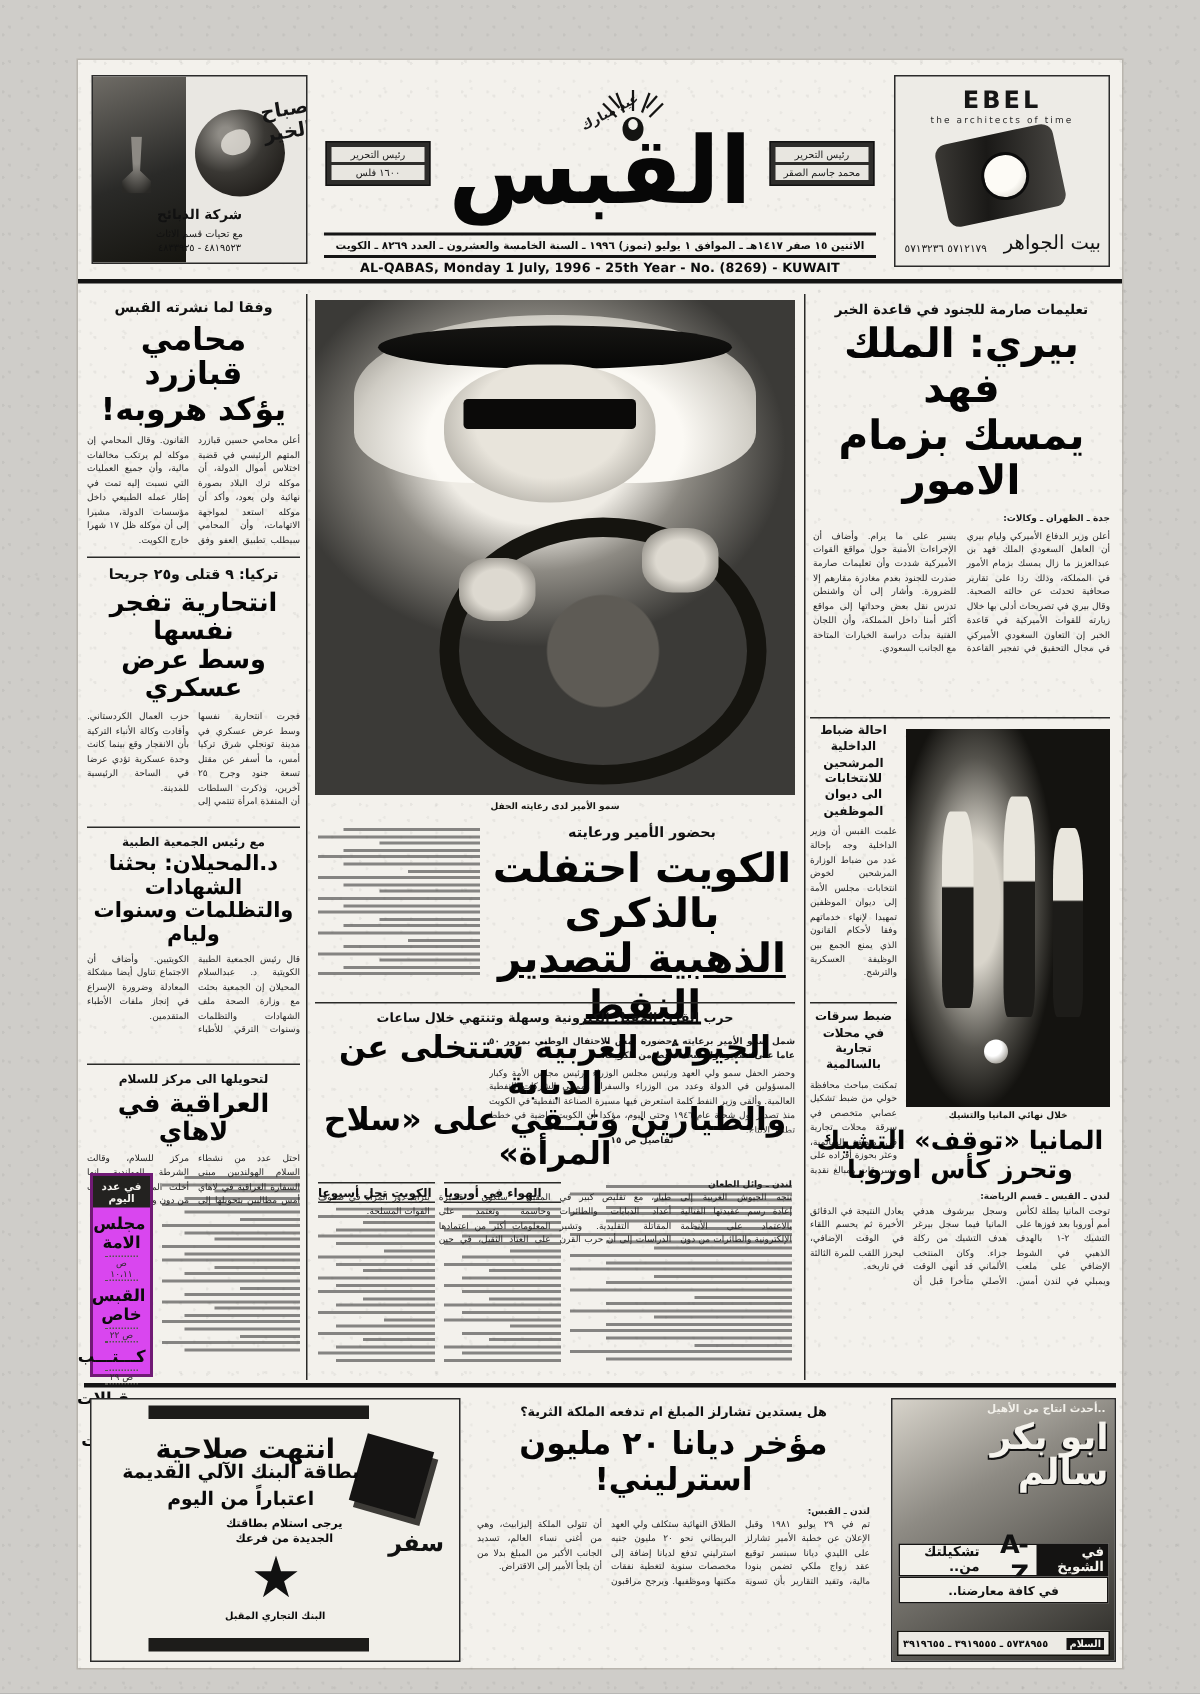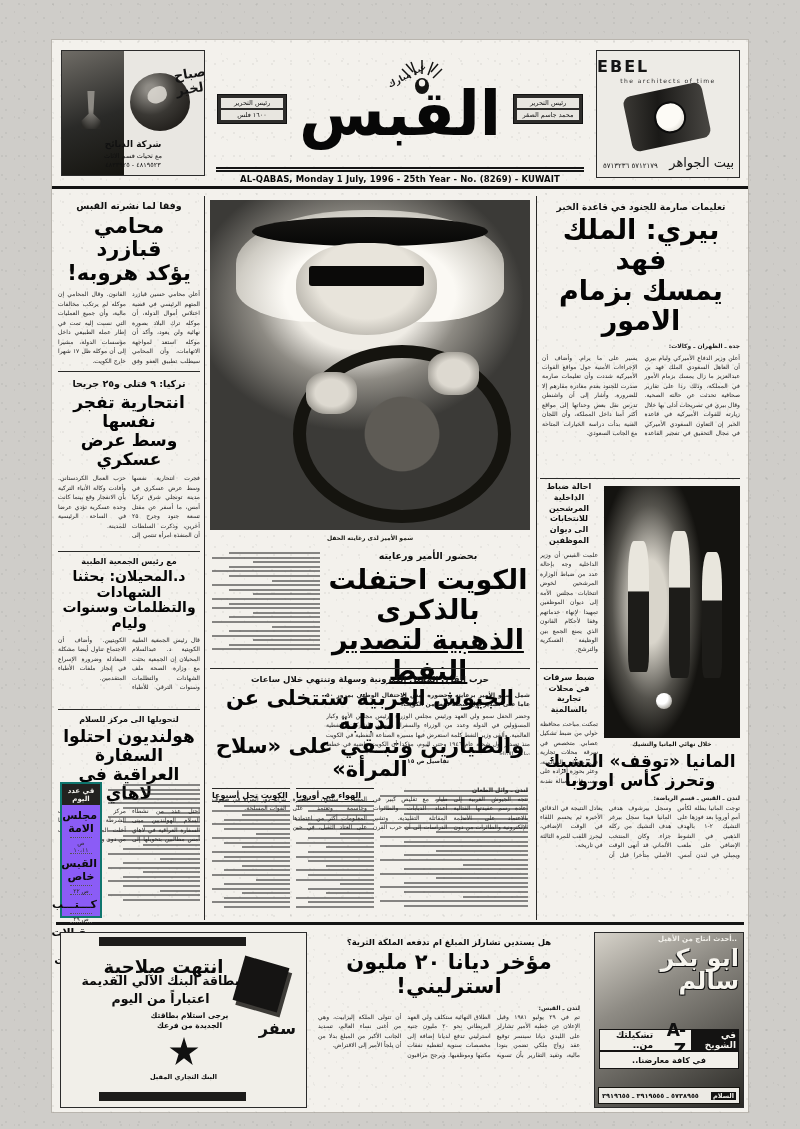--- a/index.html
+++ b/index.html
@@ -101,21 +101,21 @@
   }
   .mh-dateline .rule{height:2px;background:#151515;margin:1px 0;}
   .mh-dateline .ar{font-size:7px;color:#0f0f0f;direction:rtl;padding:1.5px 0;font-weight:700;}
   .mh-dateline .en{font-size:8.5px;color:#0b0b0b;font-weight:700;direction:ltr;padding:1px 0 2px;letter-spacing:.1px;}
 
   .mh-ad-right{
     position:absolute;right:8px;top:8px;width:142px;height:126px;
     border:1px solid #2b2b2b;background:#edebe6;overflow:hidden;
   }
   .ebel-brand{
-    position:absolute;left:0;right:0;top:6px;text-align:left;direction:ltr;
+    position:absolute;left:0;right:0;top:6px;text-align:center;direction:ltr;
     font-size:16px;font-weight:700;color:#161616;letter-spacing:2px;
   }
   .ebel-tag{
     position:absolute;left:0;right:0;top:26px;text-align:center;direction:ltr;
     font-size:6px;color:#2c2c2c;letter-spacing:1.4px;
   }
   .ebel-watch{
     position:absolute;left:30px;top:38px;width:80px;height:56px;
     background:linear-gradient(100deg,#3c3a36 0%,#1a1917 40%,#4a4844 100%);
     border-radius:8px;transform:rotate(-12deg);
@@ -214,21 +214,21 @@
     position:absolute;width:16px;height:16px;border-radius:50%;
     background:radial-gradient(circle at 36% 32%,#fff 0 40%,#aaa7a0 75%,#4b4945 100%);
   }
   .caption{
     direction:rtl;text-align:center;font-size:6px;color:#15150f;
     font-weight:700;line-height:1.4;
   }
 
   
   .indexbox{
-    position:absolute;border:2px solid #0f766e;background:#8b5cf6;box-sizing:border-box;
+    position:absolute;border:2px solid #701a75;background:#d946ef;box-sizing:border-box;
   }
   .indexbox .head{
     background:#232220;color:#f5f3ee;text-align:center;font-size:7px;
     direction:rtl;padding:2.5px 0;font-weight:700;
   }
   .indexbox ul{list-style:none;margin:0;padding:2px 3px;}
   .indexbox li{
     direction:rtl;text-align:center;font-size:11px;color:#0c0c0c;font-weight:700;
     padding:1.5px 0;letter-spacing:.5px;
   }
@@ -334,20 +334,21 @@
         <span>القبس</span>
       </div>
 
       <div class="mh-sidebox right">
         <div class="ln">رئيس التحرير</div>
         <div class="ln">محمد جاسم الصقر</div>
       </div>
 
       <div class="mh-dateline">
         <div class="rule"></div>
+        <div class="ar">الاثنين ١٥ صفر ١٤١٧هـ ـ الموافق ١ يوليو (تموز) ١٩٩٦ ـ السنة الخامسة والعشرون ـ العدد ٨٢٦٩ ـ الكويت</div>
         <div class="rule"></div>
         <div class="en">AL-QABAS, Monday 1 July, 1996 - 25th Year - No. (8269) - KUWAIT</div>
       </div>
     </div>
 
     <div class="mh-ad-right">
       <div class="ebel-brand">EBEL</div>
       <div class="ebel-tag">the architects of time</div>
       <div class="ebel-watch"></div>
       <div class="ebel-phone">٥٧١٢١٧٩
@@ -385,21 +386,20 @@
       <div class="kicker sm" style="padding:1px 0;">مع رئيس الجمعية الطبية</div>
       <div class="hl sm">د.المحيلان: بحثنا الشهادات</div>
       <div class="hl sm" style="margin-bottom:3px;">والتظلمات وسنوات وليام</div>
       <div class="body-col" style="column-count:2;column-gap:6px;height:70px;overflow:hidden;">قال رئيس الجمعية الطبية الكويتية د. عبدالسلام المحيلان إن الجمعية بحثت مع وزارة الصحة ملف الشهادات والتظلمات وسنوات الترقي للأطباء الكويتيين. وأضاف أن الاجتماع تناول أيضا مشكلة المعادلة وضرورة الإسراع في إنجاز ملفات الأطباء المتقدمين.</div>
     </div>
 
     <div style="height:1px;background:#2a2a28;margin:4px 0;"></div>
 
     <div>
       <div class="kicker sm" style="padding:1px 0;">لتحويلها الى مركز للسلام</div>
-      <div class="hl md">هولنديون احتلوا السفارة</div>
       <div class="hl md" style="margin-bottom:3px;">العراقية في لاهاي</div>
       <div class="body-col" style="column-count:2;column-gap:6px;height:40px;overflow:hidden;">احتل عدد من نشطاء السلام الهولنديين مبنى السفارة العراقية في لاهاي أمس مطالبين بتحويلها إلى مركز للسلام، وقالت الشرطة الهولندية إنها أخلت المبنى بعد ساعات من دون وقوع إصابات.</div>
     </div>
   </div>
 
   <div class="indexbox" style="left:60px;top:782px;width:42px;height:136px;">
     <div class="head">في عدد اليوم</div>
     <ul>
       <li>مجلس الامة</li>
       <li class="pg">ص ١٠،١١</li>

